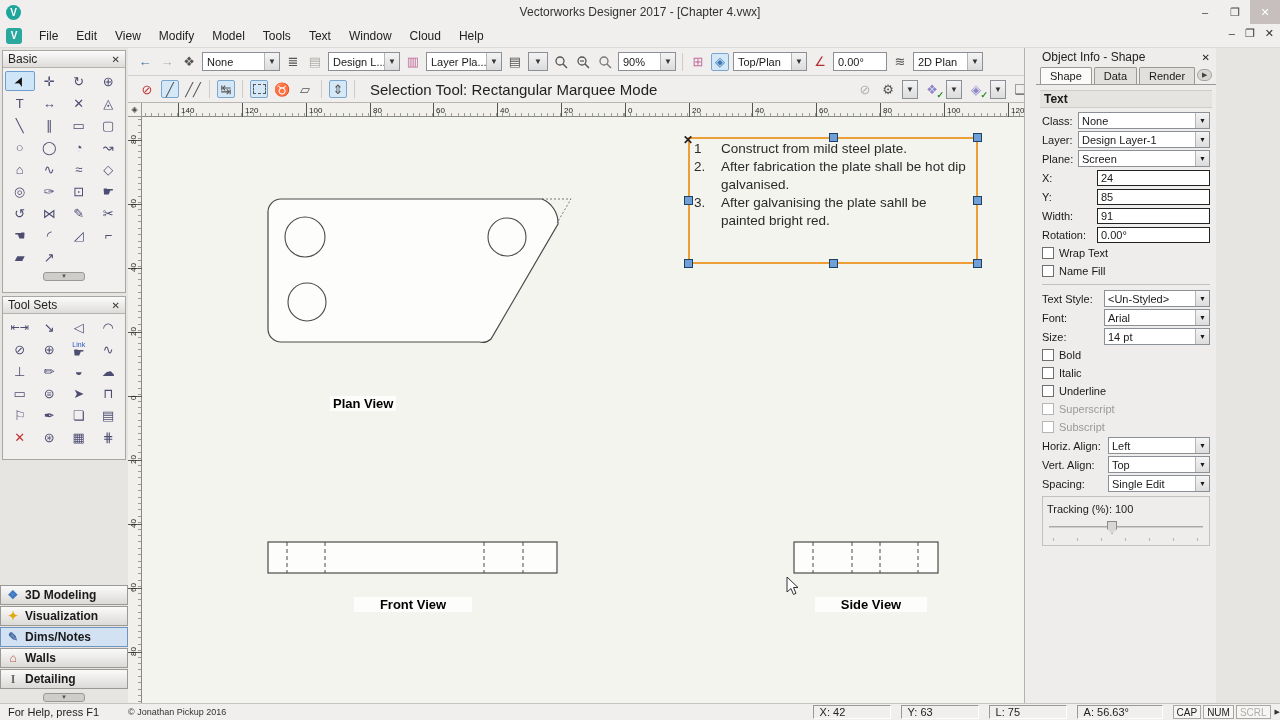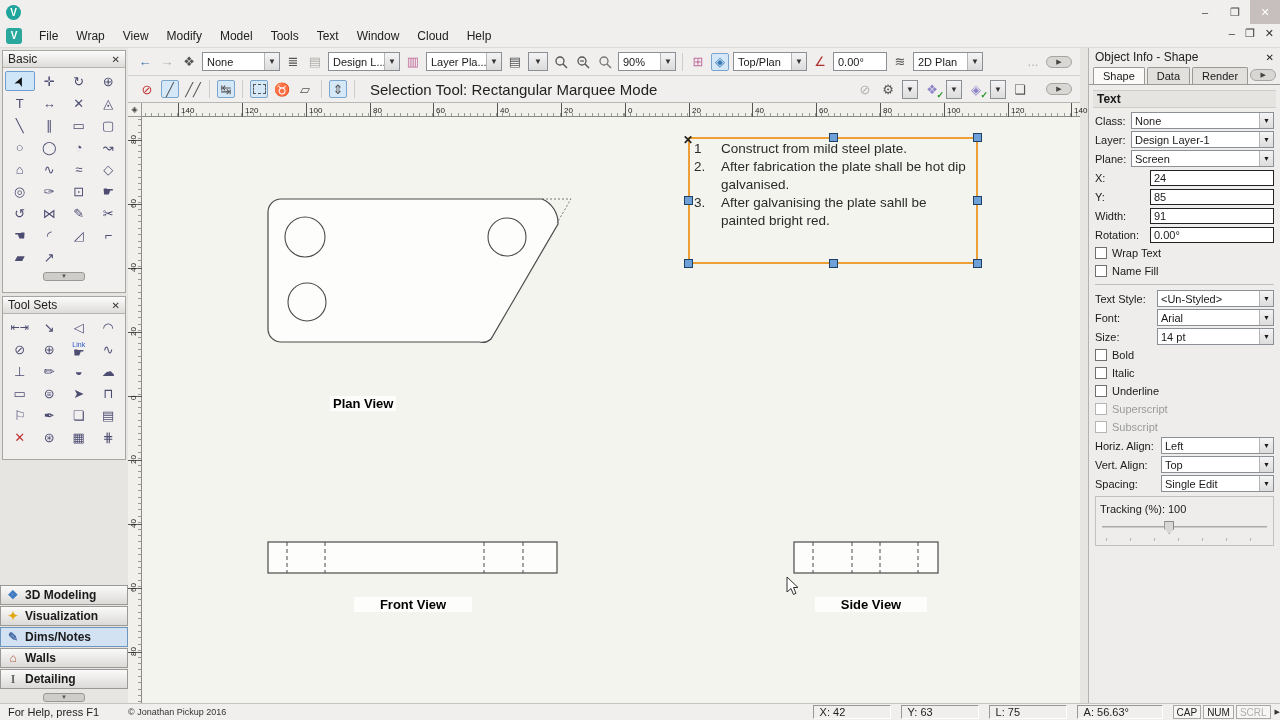--- a/index.html
+++ b/index.html
@@ -78,21 +78,21 @@
   #notes { position:absolute; left:546px; top:20px; width:290px; height:127px; border:2px solid #ED9F37; padding:1px 4px; font-size:13.5px; line-height:18px; color:#2a2a2a; }
   .note-item { display:flex; }
   .note-num { width:27px; flex:none; }
   .note-text { flex:1; }
   .handle { position:absolute; width:9px; height:9px; background:#6FA0D8; border:1px solid #1e3f66; }
   .xmark { position:absolute; left:-7px; top:-8px; font-size:12px; color:#222; font-weight:bold; }
 
   #cursor { position:absolute; left:644px; top:459px; }
 
   
-  #rightpanel { position:absolute; left:1088px; top:48px; width:192px; height:655px; background:#eeedec; border-left:1px solid #b4b2af; }
+  #rightpanel { position:absolute; left:1024px; top:48px; width:192px; height:655px; background:#eeedec; border-left:1px solid #b4b2af;padding-left:11px; }
   .oi-title { height:18px; display:flex; align-items:center; padding:0 6px; font-size:12px; color:#222; background:#eeedec; }
   .oi-title .x { margin-left:auto; font-size:10px; }
   .tabs { height:19px; display:flex; align-items:flex-end; padding:0 4px; border-bottom:1px solid #9b9996; }
   .tab { padding:2px 9px; font-size:11px; border:1px solid #9b9996; border-bottom:none; border-radius:2px 2px 0 0; background:#e2e0dd; margin-right:2px; }
   .tab.active { background:#fbfaf9; height:17px; }
   .tabs .pillbtn { margin-left:auto; margin-bottom:3px; }
   .oi-objtype { margin:5px 4px 4px; padding:1px 4px; font-size:12px; font-weight:bold; background:#e6e4e1; border-top:1px solid #cfcdca; border-bottom:1px solid #cfcdca; }
   .oi-row { display:flex; align-items:center; height:17px; margin:2px 6px; font-size:11px; }
   .oi-row .lab { flex:none; }
   .oi-row .dd { flex:1; margin-left:4px; height:17px; background:#fff; border:1px solid #8b9097; display:flex; align-items:center; }
@@ -125,31 +125,32 @@
   .sbx78 { width:78px; } .sbx84 { width:86px; }
   .kbox { height:14px; border:1px solid #aaa8a5; background:#f6f5f4; display:flex; align-items:center; justify-content:center; padding:0 3px; margin-left:2px; font-size:10px; color:#222; }
   .kbox.dim { color:#b0aeab; }
   #statusbar .chev { margin-left:4px; font-size:7px; color:#333; }
 </style>
 </head>
 <body>
 
 <div id="titlebar">
   <div class="logo">V</div>
+  <div class="title">Vectorworks Designer 2017 - [Chapter 4.vwx]</div>
   <div class="winbtns">
     <div class="winbtn">–</div>
     <div class="winbtn">❐</div>
     <div class="winbtn close">✕</div>
   </div>
 </div>
 
 <div id="menubar">
   <div class="logo2">V</div>
   <div class="menu">File</div>
-  <div class="menu">Wrap</div>
+  <div class="menu">Edit</div>
   <div class="menu">View</div>
   <div class="menu">Modify</div>
   <div class="menu">Model</div>
   <div class="menu">Tools</div>
   <div class="menu">Text</div>
   <div class="menu">Window</div>
   <div class="menu">Cloud</div>
   <div class="menu">Help</div>
   <div class="minictrl">
     <span>–</span>

